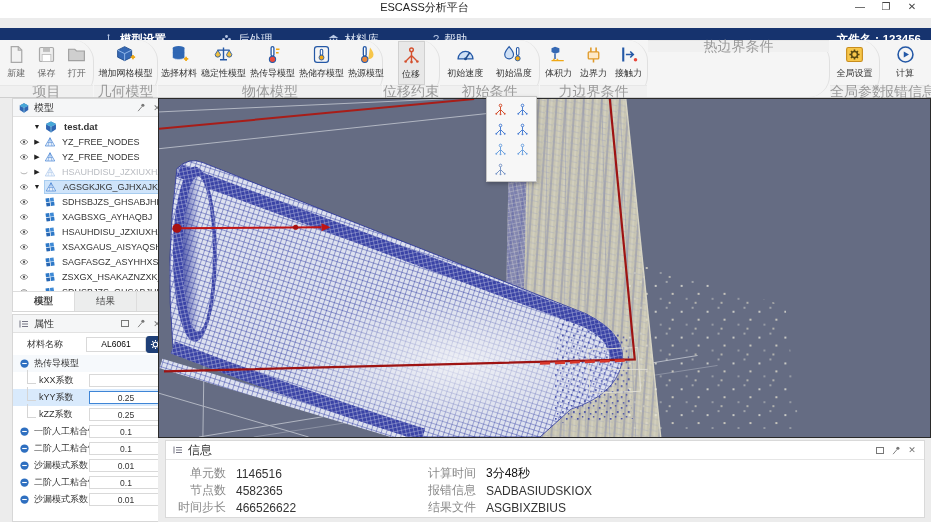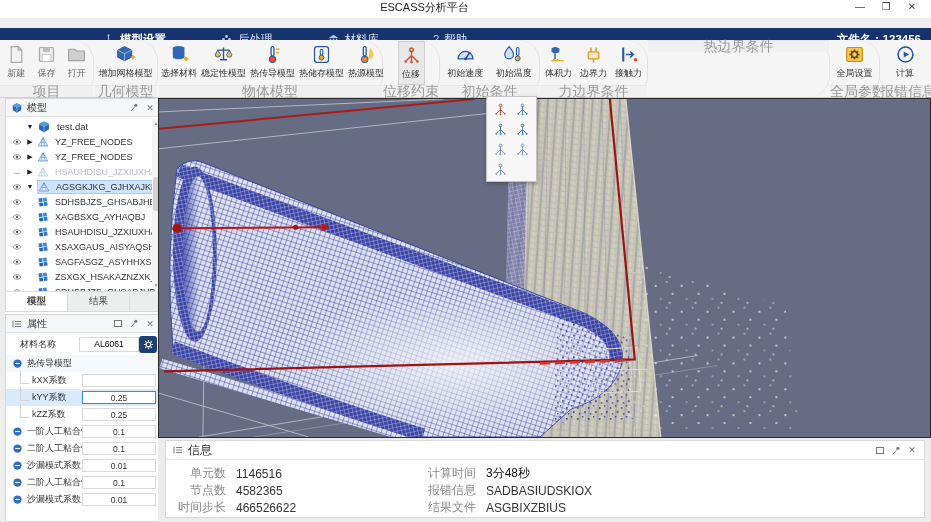--- a/index.html
+++ b/index.html
@@ -28,36 +28,36 @@
   .rbtns{flex:1;display:flex;justify-content:space-around;align-items:stretch;padding:1px 1px 0;}
   .rbtn{display:flex;flex-direction:column;align-items:center;justify-content:flex-start;padding:3px 2px 0;gap:2px;cursor:default;}
   .rbtn .ric{width:21px;height:21px;}
   .rbtn .rlabel{font-size:9px;color:#333;white-space:nowrap;}
   .rbtn.disabled .rlabel{color:#666;}
   .rbtn.selected{background:#e8e8e8;border:1px solid #d0d0d0;}
   .rgroup-label{height:12px;line-height:11px;font-size:14px;color:#9a9a9a;text-align:center;background:#f0f0f0;border-top:1px solid #e7e7e7;white-space:nowrap;}
   .g0{width:94px}.g1{width:64px}.g2{width:225px}.g3{width:100px}.g4{width:57px}.g5{width:108px}.g6{width:182px}.g7{width:50px}.g8{width:50px;border-right:none;}
 
   
-  .sidebar{left:5px;top:98px;width:157px;height:424px;background:#ffffff;}
+  .sidebar{left:12px;top:98px;width:157px;height:424px;background:#ffffff;}
   .panel{background:#fff;border:1px solid #d7d7d7;}
   .model-panel{position:absolute;left:0;top:0;width:157px;height:214px;}
   .panel-head{height:18px;display:flex;align-items:center;gap:4px;padding:0 5px;background:#f5f6f7;border-bottom:1px solid #e2e2e2;}
   .panel-head .ph-icon{width:12px;height:12px;color:#6b7widt8a;color:#66788f;}
   .panel-head .ph-title{flex:1;font-size:10px;color:#333;}
   .ph-btn{width:12px;height:12px;display:flex;align-items:center;justify-content:center;color:#777;font-size:9px;cursor:default;}
   .ph-box{width:8px;height:7px;border:1px solid #777;}
 
   .tree{position:absolute;left:0;top:18px;right:0;bottom:20px;overflow:hidden;padding-top:2px;}
   .trow{display:flex;align-items:center;height:15px;padding-left:5px;gap:3px;font-size:9px;color:#333;white-space:nowrap;}
   .trow .eye{width:12px;height:10px;flex:0 0 12px;color:#555;}
   .trow .caret{width:8px;flex:0 0 8px;font-size:7px;color:#222;text-align:center;}
   .trow .ticon{width:12px;height:12px;flex:0 0 12px;}
   .trow .tlabel{padding:1px 3px;}
-  .trow.root{font-weight:normal;font-size:9.5px;}
+  .trow.root{font-weight:bold;font-size:9.5px;}
   .trow.root .ticon{width:14px;height:14px;flex:0 0 14px;}
   .trow.selected .sel{background:#cfe4fa;border:1px solid #a8cdf0;}
   .trow .sel{display:flex;align-items:center;gap:3px;flex:1;margin-right:10px;}
   .trow.dimmed .tlabel{color:#b9bcc2;}
   .trow.dimmed .ticon{opacity:.45;}
   .vscroll{position:absolute;right:1px;top:20px;bottom:22px;width:8px;background:#f4f4f4;}
   .vscroll .sa{position:absolute;left:0;width:8px;height:8px;font-size:5px;color:#999;text-align:center;line-height:8px;}
   .vscroll .thumb{position:absolute;left:1px;top:34%;width:6px;height:34px;background:#d2d2d2;border-radius:3px;}
   .tree-tabs{position:absolute;left:0;bottom:0;right:0;height:20px;background:#eceded;border-top:1px solid #ddd;display:flex;align-items:stretch;}
   .ttab{width:62px;display:flex;align-items:center;justify-content:center;font-size:9.5px;color:#444;border-right:1px solid #ddd;}

